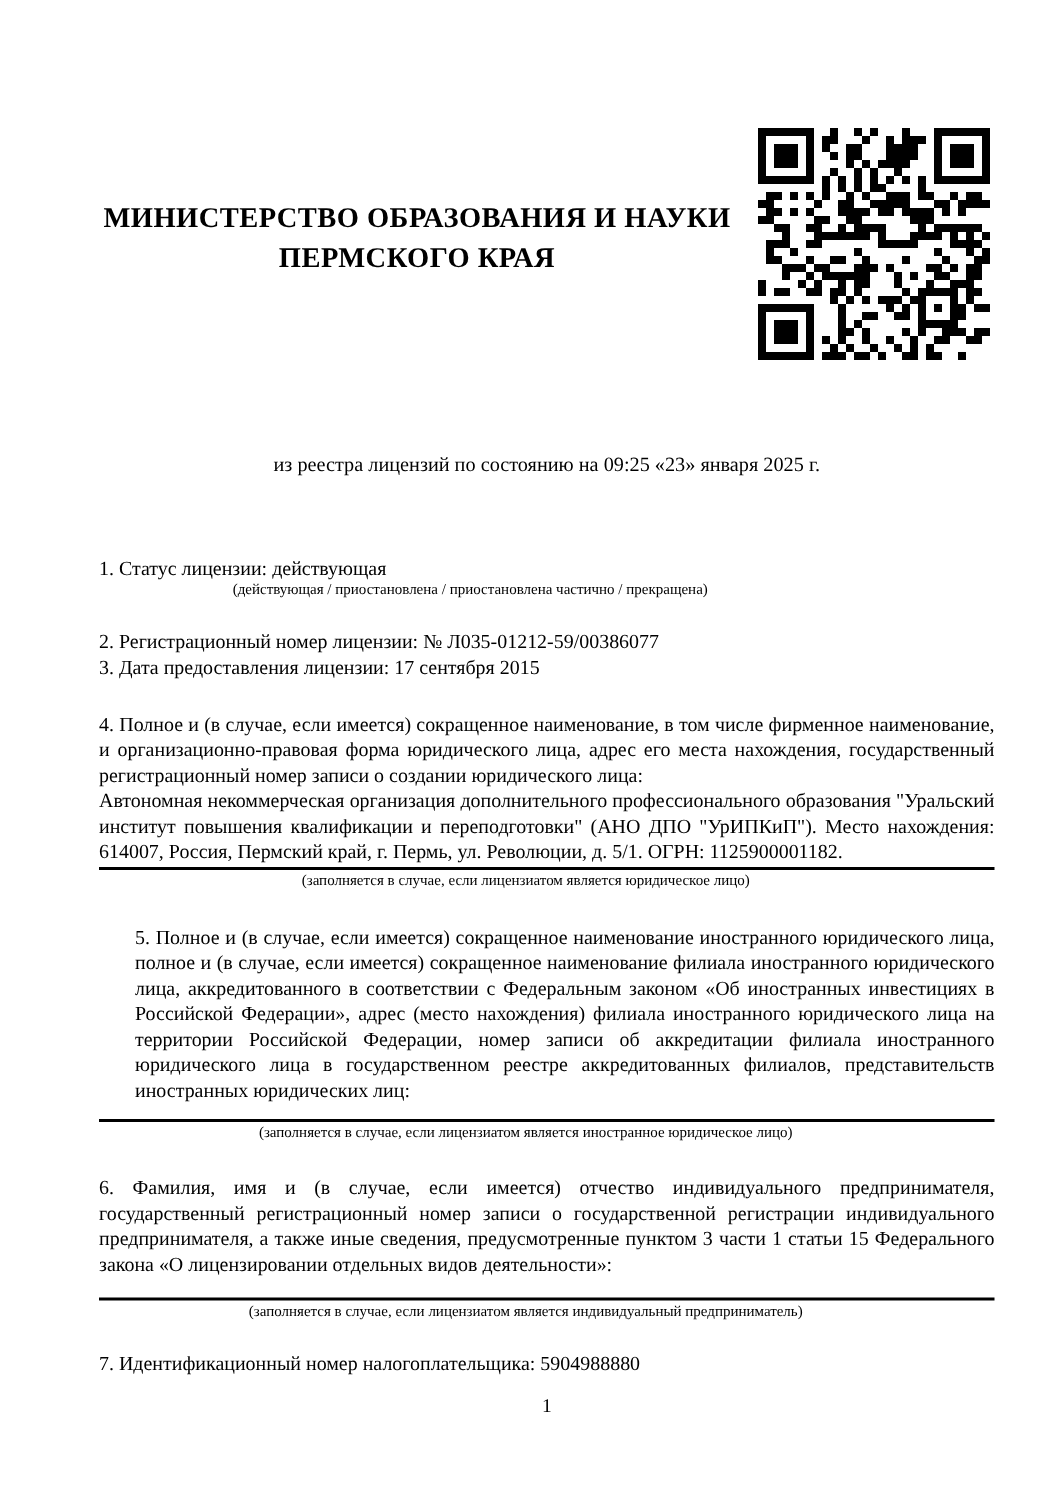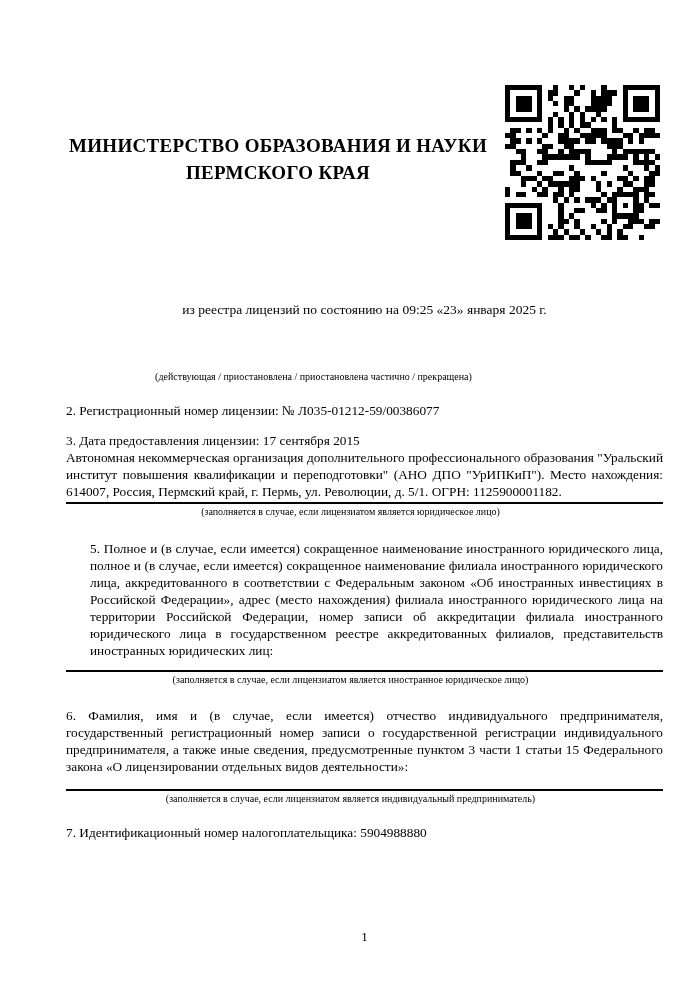--- a/index.html
+++ b/index.html
@@ -18,21 +18,21 @@
   .ministry{position:absolute;left:66px;top:132px;width:424px;text-align:center;}
   .ministry-name{font-weight:bold;font-size:19px;line-height:27px;letter-spacing:.3px;}
   .ministry-caption{font-size:10px;line-height:12px;margin-top:4px;}
   .doc-title{position:absolute;left:66px;top:301px;width:597px;text-align:center;font-size:13.5px;line-height:18px;}
   .content{position:absolute;left:66px;top:370px;width:597px;font-size:13.3px;line-height:17px;}
   .just{text-align:justify;}
   .note{font-size:10px;line-height:12px;text-align:center;margin:1px 102px 0 0;}
   .caption{font-size:10px;line-height:12px;text-align:center;margin:2px 28px 0 0;}
   .rule{border-top:2px solid #000;height:0;}
   .mt-p2{margin-top:19px;}
-  .mt-p3{margin-top:13px;}
+  .mt-p3{}
   .mt-p4{margin-top:21px;}
   .mt-rule4{margin-top:2px;}
   .mt-p5{margin-top:22px;margin-left:24px;}
   .mt-rule5{margin-top:11px;}
   .mt-p6{margin-top:21px;}
   .mt-rule6{margin-top:14px;}
   .mt-p7{margin-top:19px;}
   .page-number{position:absolute;left:66px;top:929px;width:597px;text-align:center;font-size:13px;line-height:15px;}
 </style>
 </head>
@@ -444,26 +444,28 @@
       <div>ПЕРМСКОГО КРАЯ</div>
     </div>
   </header>
 
   <div class="doc-title">
     <div>из реестра лицензий по состоянию на 09:25 «23» января 2025 г.</div>
   </div>
 
   <main class="content">
 
+    <p>1. Статус лицензии: действующая</p>
     <div class="note">(действующая / приостановлена / приостановлена частично / прекращена)</div>
 
     <p class="mt-p2">2. Регистрационный номер лицензии: № Л035-01212-59/00386077</p>
 
     <p class="mt-p3">3. Дата предоставления лицензии: 17 сентября 2015</p>
 
+    <p class="just mt-p4">4. Полное и (в случае, если имеется) сокращенное наименование, в том числе фирменное наименование, и организационно-правовая форма юридического лица, адрес его места нахождения, государственный регистрационный номер записи о создании юридического лица:</p>
     <p class="just">Автономная некоммерческая организация дополнительного профессионального образования "Уральский институт повышения квалификации и переподготовки" (АНО ДПО "УрИПКиП"). Место нахождения: 614007, Россия, Пермский край, г. Пермь, ул. Революции, д. 5/1. ОГРН: 1125900001182.</p>
     <div class="rule mt-rule4"></div>
     <div class="caption">(заполняется в случае, если лицензиатом является юридическое лицо)</div>
 
     <p class="just mt-p5">5. Полное и (в случае, если имеется) сокращенное наименование иностранного юридического лица, полное и (в случае, если имеется) сокращенное наименование филиала иностранного юридического лица, аккредитованного в соответствии с Федеральным законом «Об иностранных инвестициях в Российской Федерации», адрес (место нахождения) филиала иностранного юридического лица на территории Российской Федерации, номер записи об аккредитации филиала иностранного юридического лица в государственном реестре аккредитованных филиалов, представительств иностранных юридических лиц:</p>
     <div class="rule mt-rule5"></div>
     <div class="caption">(заполняется в случае, если лицензиатом является иностранное юридическое лицо)</div>
 
     <p class="just mt-p6">6. Фамилия, имя и (в случае, если имеется) отчество индивидуального предпринимателя, государственный регистрационный номер записи о государственной регистрации индивидуального предпринимателя, а также иные сведения, предусмотренные пунктом 3 части 1 статьи 15 Федерального закона «О лицензировании отдельных видов деятельности»:</p>
     <div class="rule mt-rule6"></div>

